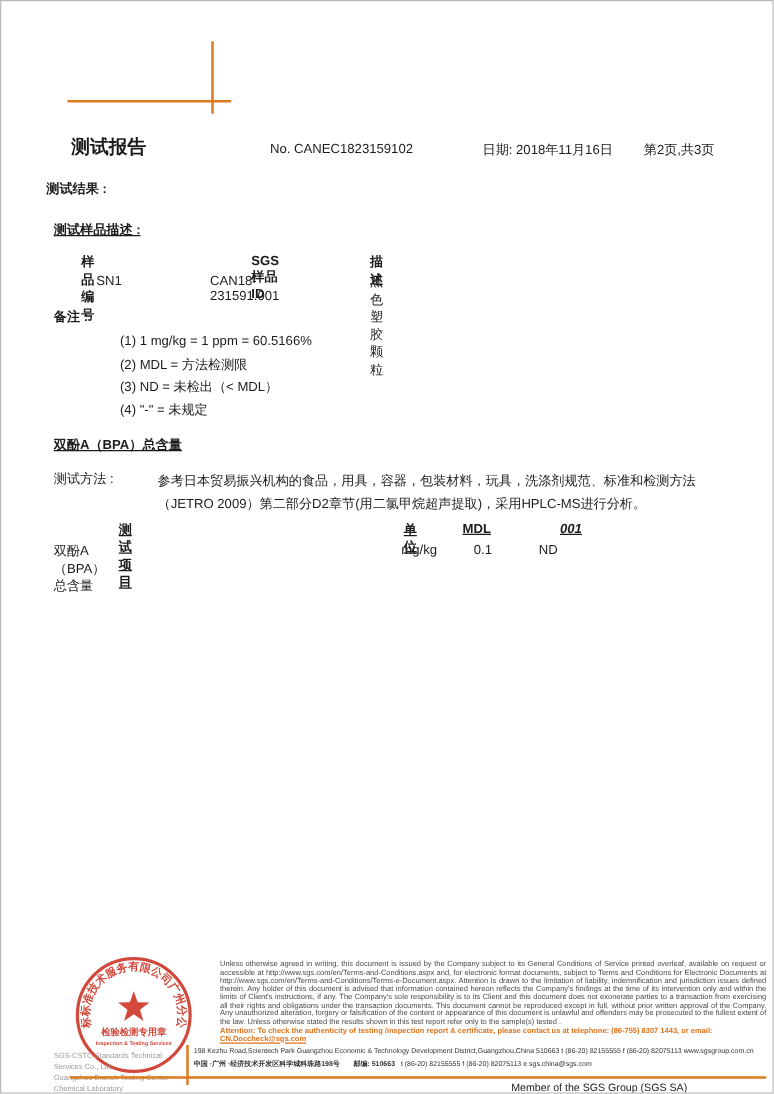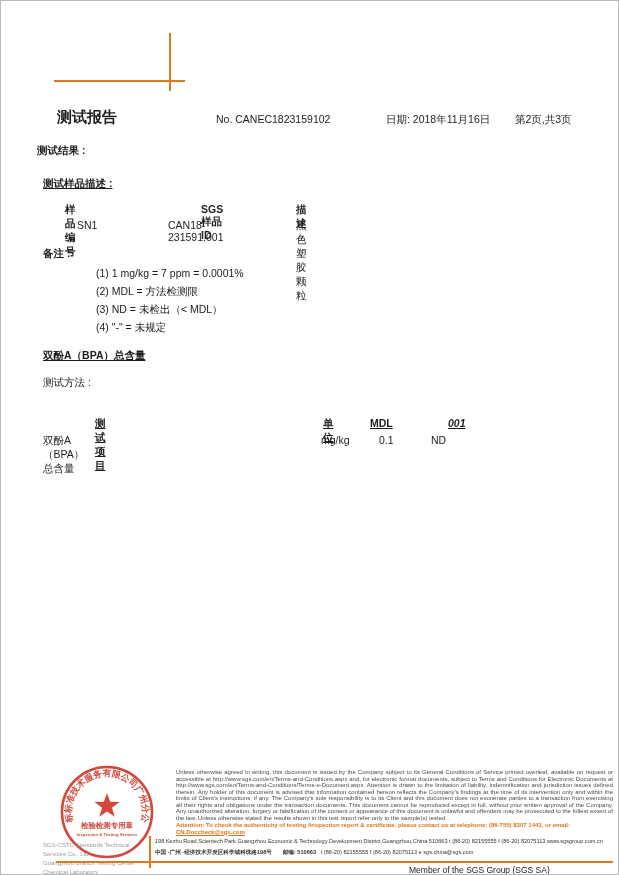--- a/index.html
+++ b/index.html
@@ -51,27 +51,28 @@
   <div class="abs" style="left:0;top:0;">
     <span class="abs b" style="left:64px;top:202px;">样品编号</span>
     <span class="abs b" style="left:200px;top:202px;">SGS样品ID</span>
     <span class="abs b" style="left:295px;top:202px;">描述</span>
     <span class="abs" style="left:76px;top:218px;">SN1</span>
     <span class="abs" style="left:167px;top:218px;">CAN18-231591.001</span>
     <span class="abs" style="left:295px;top:218px;">黑色塑胶颗粒</span>
   </div>
 
   <div class="abs b" style="left:42px;top:246px;">备注 :</div>
-  <div class="abs" style="left:95px;top:266px;">(1) 1 mg/kg = 7 ppm = 0.0001%</div>
+  <div class="abs" style="left:95px;top:266px;">(1) 1 mg/kg = 1 ppm = 60.5166%</div>
   <div class="abs" style="left:95px;top:284px;">(2) MDL = 方法检测限</div>
   <div class="abs" style="left:95px;top:302px;">(3) ND = 未检出（&lt; MDL）</div>
   <div class="abs" style="left:95px;top:320px;">(4) "-" = 未规定</div>
 
   <div class="abs b u" style="left:42px;top:348px;">双酚A（BPA）总含量</div>
   <div class="abs" style="left:42px;top:375px;">测试方法 :</div>
+  <div class="abs" style="left:125px;top:375px;width:466px;line-height:18px;">参考日本贸易振兴机构的食品，用具，容器，包装材料，玩具，洗涤剂规范、标准和检测方法（JETRO 2009）第二部分D2章节(用二氯甲烷超声提取)，采用HPLC-MS进行分析。</div>
 
   <div class="abs" style="left:0;top:0;">
     <span class="abs b u" style="left:58px;top:416px;padding-left:36px;">测试项目</span>
     <span class="abs b u" style="left:322px;top:416px;">单位</span>
     <span class="abs b u" style="left:369px;top:416px;">MDL</span>
     <span class="abs b u i" style="left:447px;top:416px;">001</span>
     <span class="abs" style="left:42px;top:433px;">双酚A（BPA）总含量</span>
     <span class="abs" style="left:320px;top:433px;">mg/kg</span>
     <span class="abs" style="left:378px;top:433px;">0.1</span>
     <span class="abs" style="left:430px;top:433px;">ND</span>

